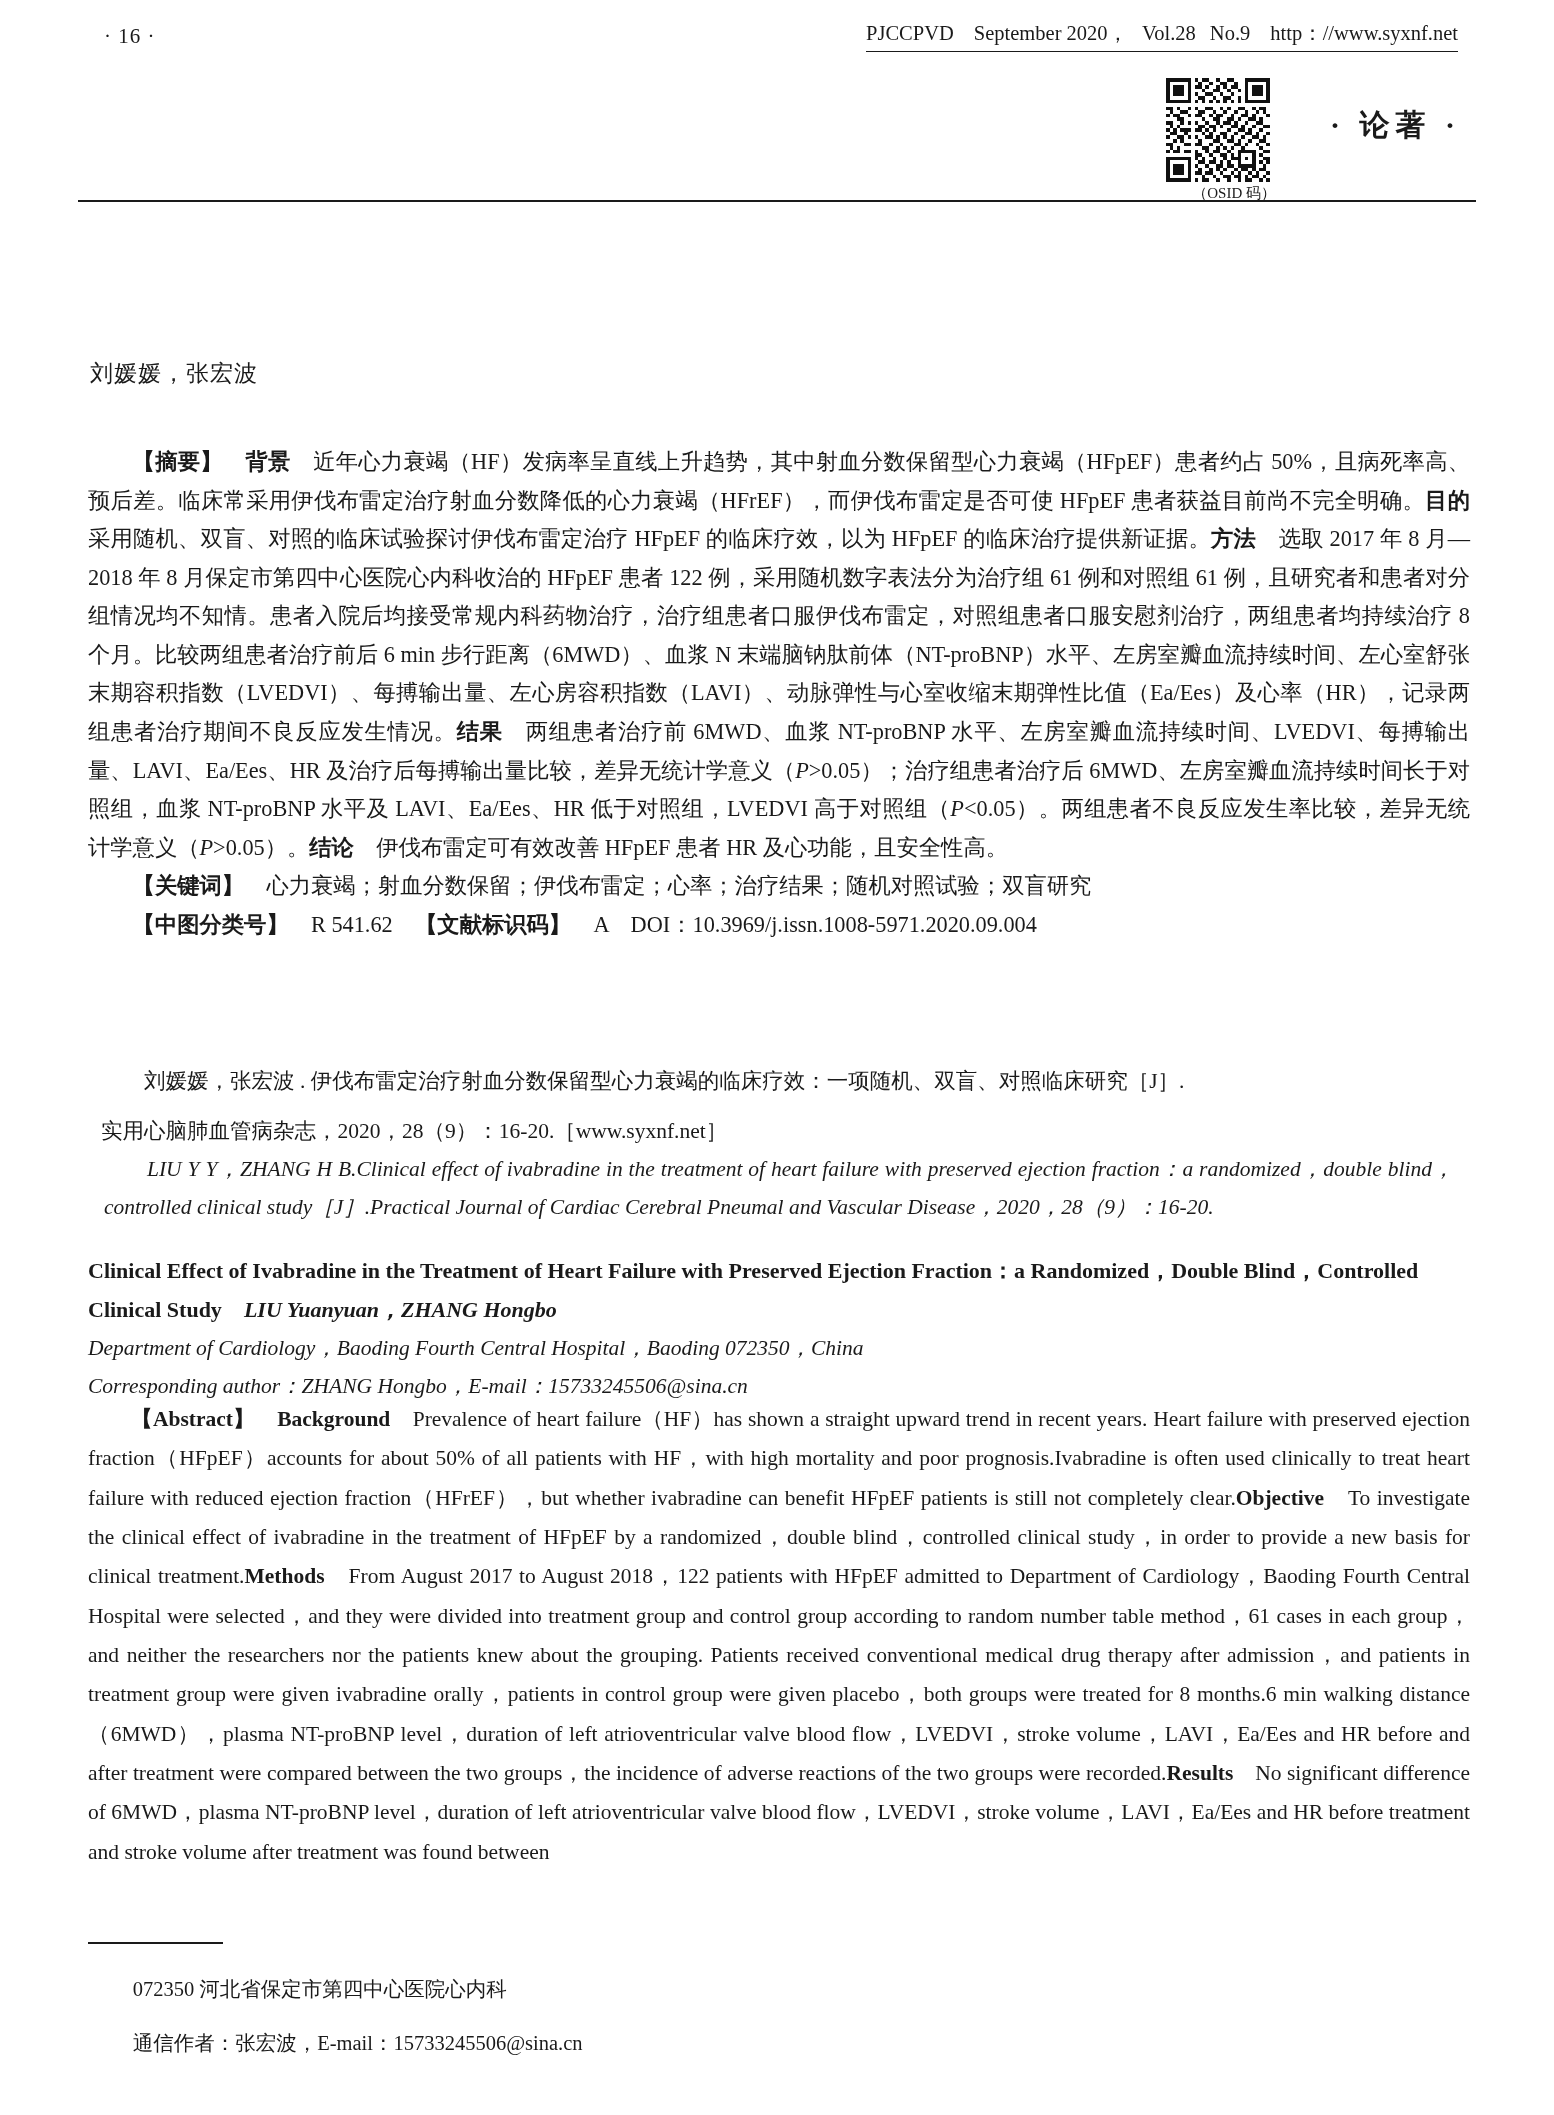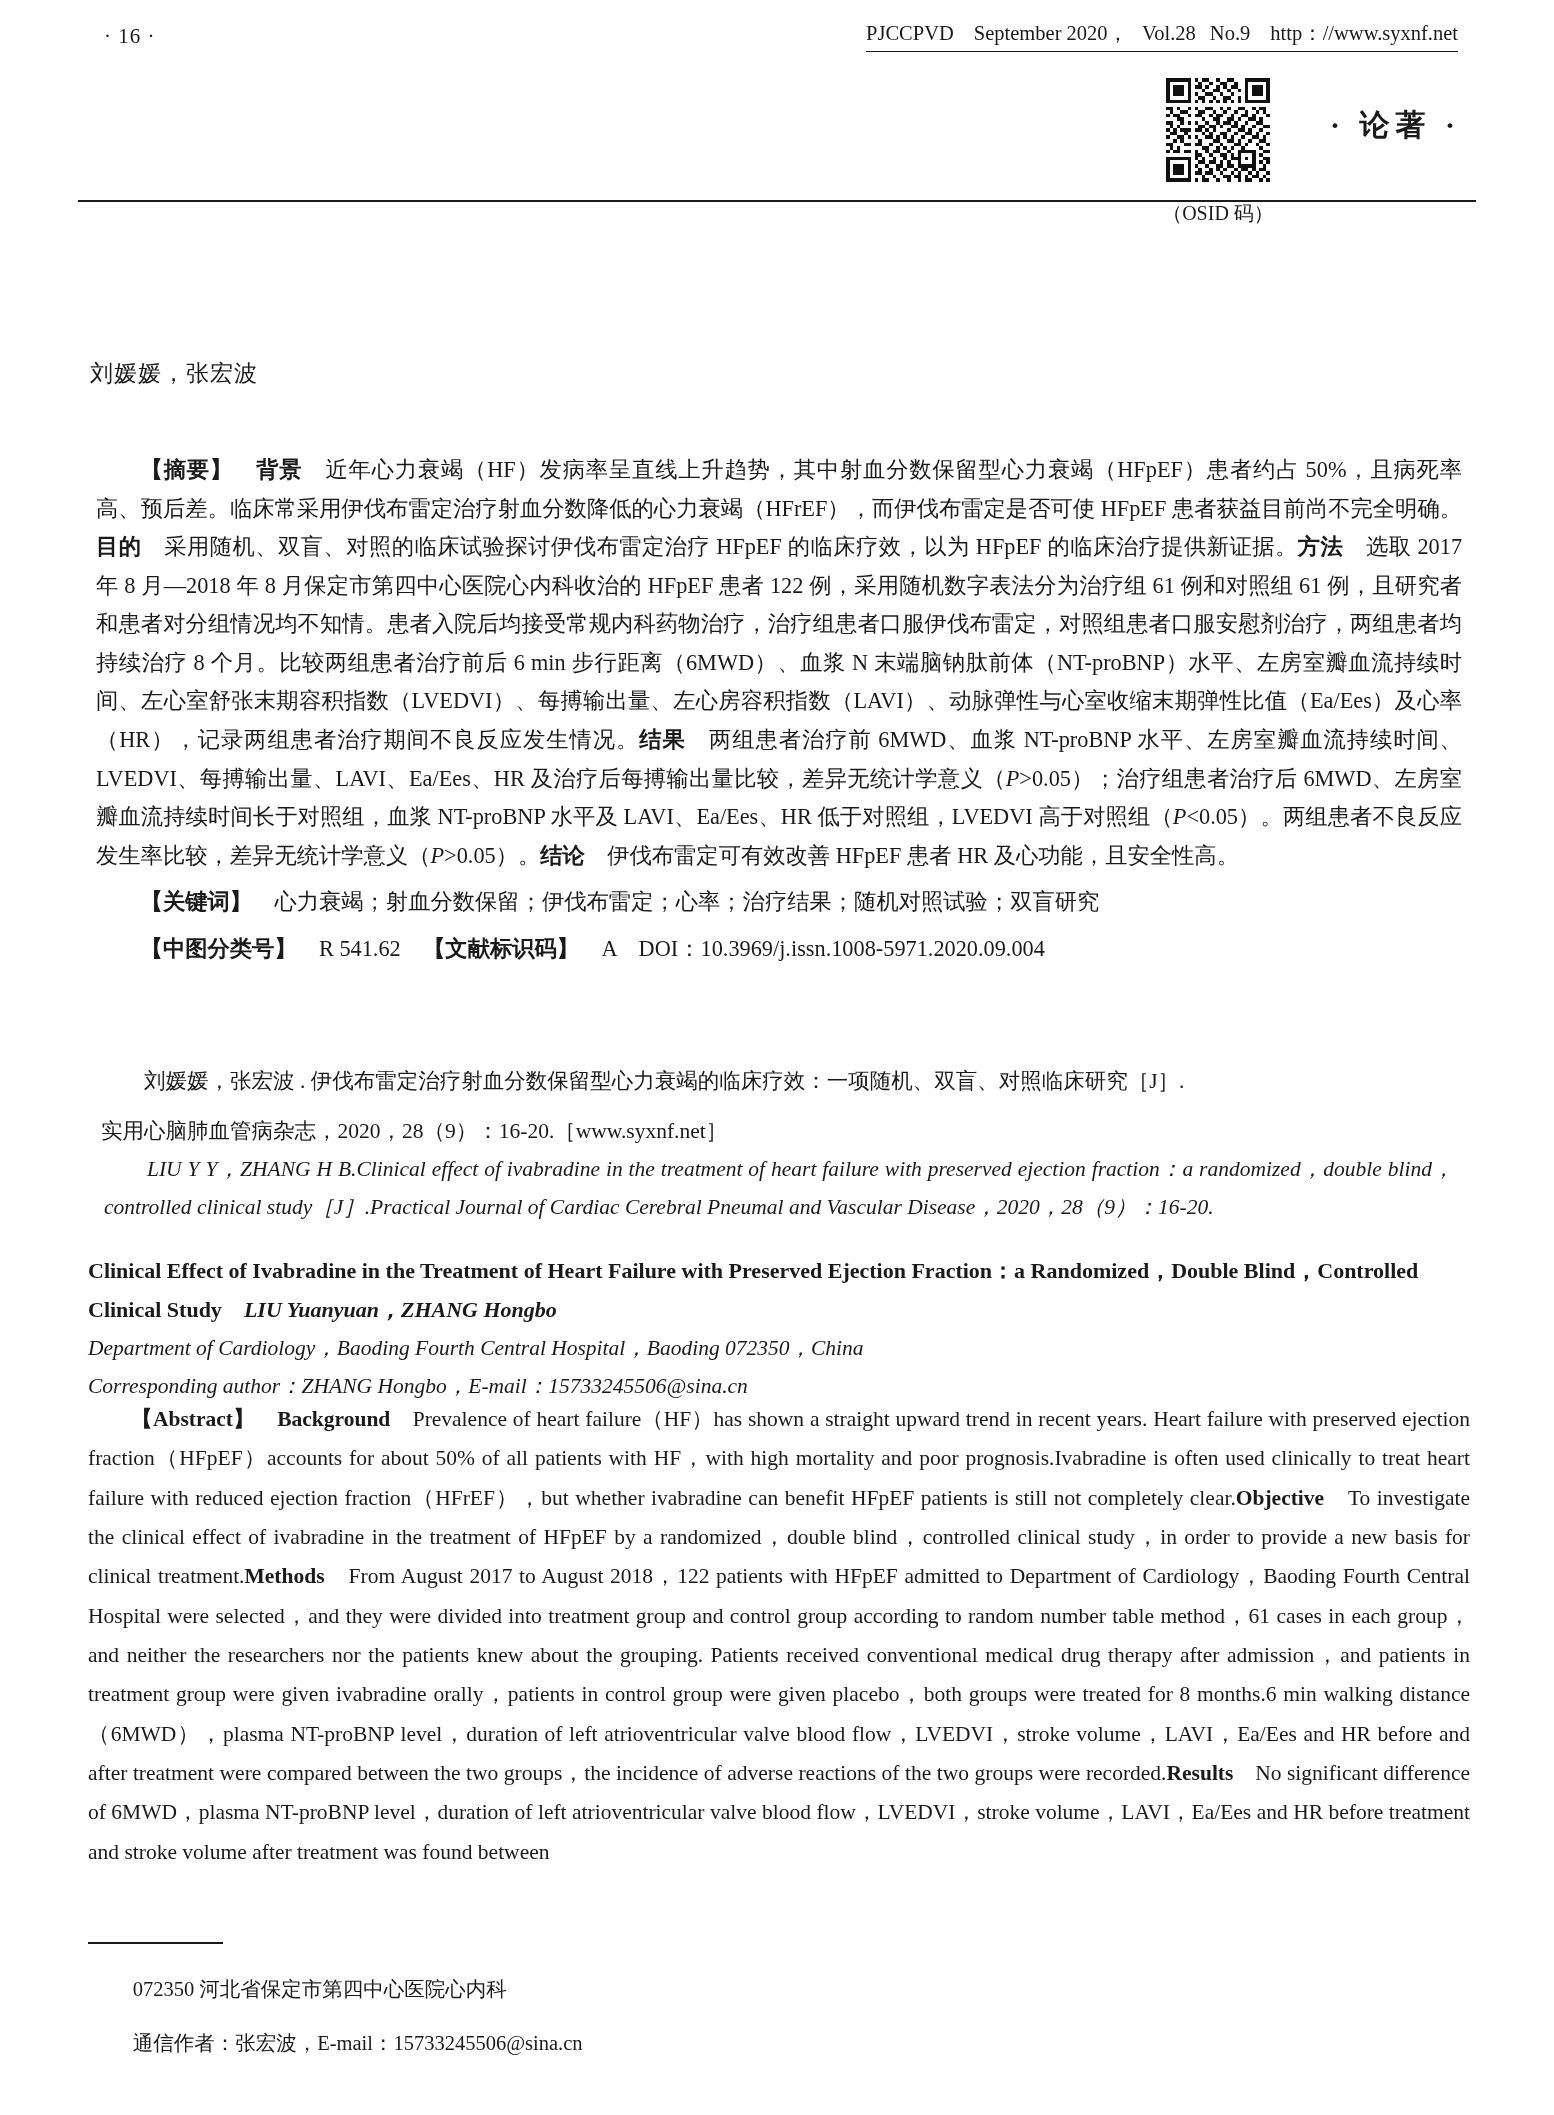--- a/index.html
+++ b/index.html
@@ -62,24 +62,25 @@
     text-align: center;
   }
   .qr {
     width: 104px;
     height: 104px;
     margin: 0 auto;
     image-rendering: pixelated;
     display: block;
   }
   .qr-caption {
-    font-size: 20px;
-    margin-top: 18px;
+    font-size: 15px;
+    margin-top: 2px;
     white-space: nowrap;
     font-family: "Liberation Serif", serif;
+    text-align: right;
   }
   .section-marker {
     position: absolute;
     top: 105px;
     left: 1330px;
     font-size: 30px;
     letter-spacing: 6px;
     font-weight: 600;
     white-space: nowrap;
     font-family: "Liberation Serif", serif;
@@ -120,21 +121,21 @@
   .body-cn {
     position: absolute;
     left: 88px;
     top: 443px;
     width: 1382px;
     font-size: 22.3px;
     line-height: 1.73;
     text-align: justify;
     text-justify: inter-ideograph;
   }
-  .body-cn p { margin: 8px; }
+  .body-cn p { margin: 0; }
   .indent { text-indent: 2em; }
   .b { font-weight: 700; }
   .it { font-style: italic; }
 
   .kw-line, .cls-line {
     text-indent: 2em;
   }
 
   .cite-cn {
     position: absolute;

